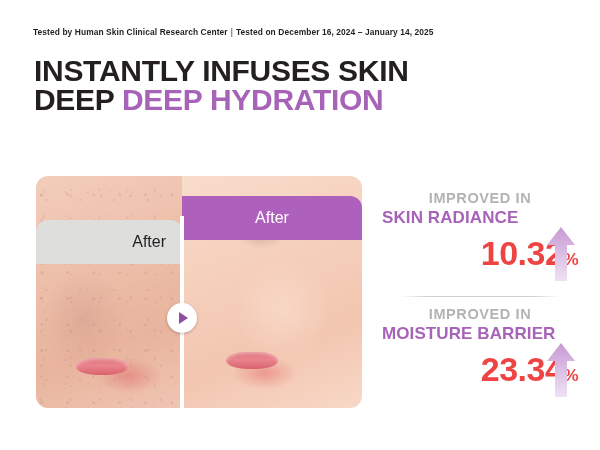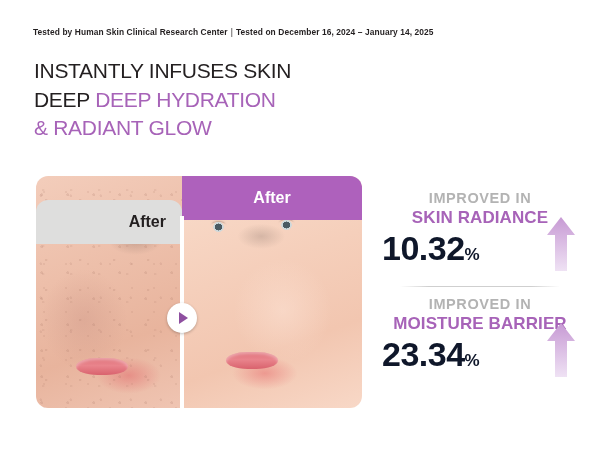--- a/index.html
+++ b/index.html
@@ -15,22 +15,22 @@
   .credit {
     position:absolute; left:33px; top:27px;
     font-size:8.4px; font-weight:700; color:#231f20;
     letter-spacing:.1px; white-space:nowrap;
   }
   .credit .sep { font-weight:400; padding:0 3px; }
 
   
   .headline {
     position:absolute; left:34px; top:57px; width:400px;
-    font-size:21px; line-height:28.5px;
-    font-weight:400; letter-spacing:-.3px;
+    font-size:30px; line-height:28.5px;
+    font-weight:700; letter-spacing:-.3px;
   }
   .headline .ln { display:block; white-space:nowrap; }
   .hl-dark   { color:#231f20; }
   .hl-purple { color:#a763b8; }
 
   
   .ba-wrap { position:absolute; left:36px; top:176px; width:326px; height:232px; }
 
   .photo {
     position:absolute; top:0; height:232px; overflow:hidden;
@@ -80,21 +80,21 @@
     position:absolute; width:52px; height:17px; border-radius:50%/60%;
     background:linear-gradient(180deg,#e0737c 0%, #e9848c 45%, #d9626d 100%);
     box-shadow:inset 0 2px 3px rgba(255,255,255,.35);
   }
   .photo-before .lips { left:40px; top:182px; }
   .photo-after  .lips { left:44px; top:176px; }
 
   
   .banner {
     position:absolute; display:flex; align-items:center; justify-content:center;
-    font-weight:700; z-index:4;
+    font-weight:400; z-index:4;margin-top:20px;
   }
   .banner-before {
     left:0; top:24px; width:146px; height:44px;
     background:#dededd; color:#231f20;
     border-radius:12px 12px 0 0;
     font-size:16px; padding-right:16px; justify-content:flex-end;
   }
   .banner-after {
     left:146px; top:0; width:180px; height:44px;
     background:#ae61bc; color:#ffffff;
@@ -121,26 +121,26 @@
   }
 
   
   .stats { position:absolute; left:382px; top:190px; width:196px; }
   .stat { position:relative; }
   .stat-sub {
     text-align:center; font-size:14.5px; font-weight:700;
     color:#b3b3b3; letter-spacing:.6px; line-height:17px;
   }
   .stat-title {
-    text-align:center; font-size:17px; font-weight:700;
+    font-size:17px; font-weight:700;
     color:#a763b8; letter-spacing:.1px; line-height:21px; white-space:nowrap;
   }
   .stat-value {
-    text-align:left; font-size:34px; font-weight:700;
-    color:#0f172a; line-height:40px; letter-spacing:-.5px;
+    text-align:right; font-size:34px; font-weight:700;
+    color:#ef4444; line-height:50px; letter-spacing:-.5px;
   }
   .stat-value .pct { font-size:17px; font-weight:700; }
   .stat-arrow {
     position:absolute; right:2px; bottom:2px; width:30px; height:58px;
   }
   .hr {
     height:1px; margin:11px 18px 9px;
     background:linear-gradient(90deg, rgba(200,200,200,0), #cfcfcf 18%, #cfcfcf 82%, rgba(200,200,200,0));
   }
 </style>
@@ -152,23 +152,20 @@
   <div class="credit">
     <span>Tested by Human Skin Clinical Research Center</span><span class="sep">|</span><span>Tested on December 16, 2024 – January 14, 2025</span>
   </div>
 
   <h1 class="headline">
     <span class="ln">
       <span class="hl-dark">INSTANTLY INFUSES SKIN</span>
     </span>
     <span class="ln">
       <span class="hl-dark">DEEP </span><span class="hl-purple">DEEP HYDRATION</span>
-    </span>
-    <span class="ln">
-      <span class="hl-purple">&amp; RADIANT GLOW</span>
     </span>
   </h1>
 
   <div class="ba-wrap">
 
     <div class="photo photo-before">
       <div class="skin skin-before"></div>
       <div class="eye"></div>
       <div class="lips"></div>
     </div>

